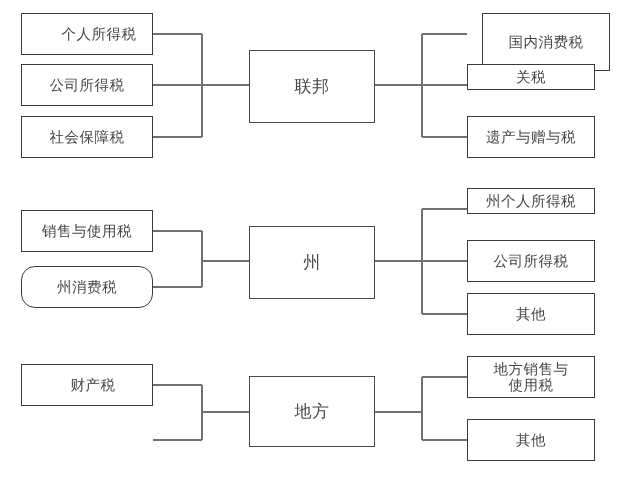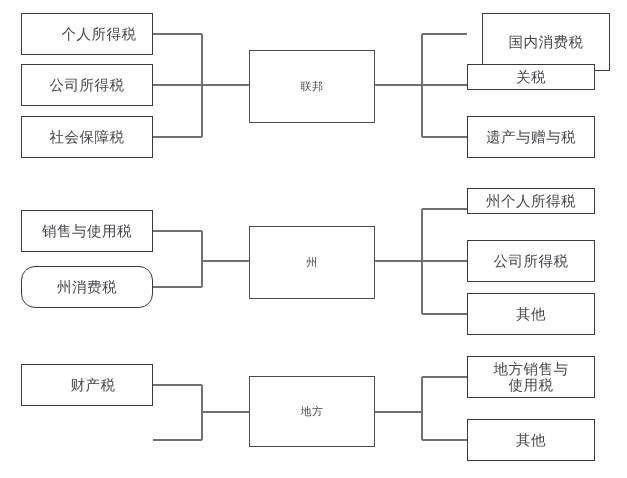--- a/index.html
+++ b/index.html
@@ -35,21 +35,21 @@
     align-items: center;
     justify-content: center;
     text-align: center;
     color: #44464a;
     font-size: 14.5px;
     line-height: 1.12;
     letter-spacing: 0.5px;
     z-index: 2;
   }
   .node-box.center-node {
-    font-size: 11px;
+    font-size: 17px;
     border-color: #4a4a4a;
   }
   .node-label {
     display: block;
     white-space: pre-line;
     padding: 0 3px;
   }
 </style>
 </head>
 <body>

